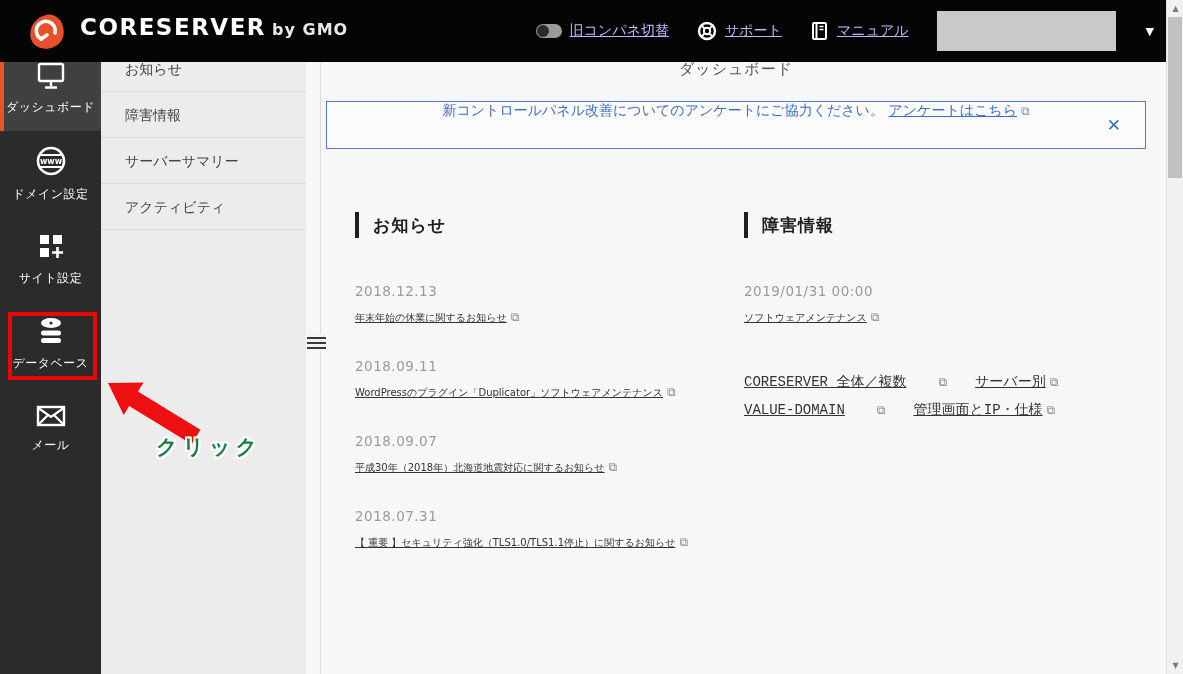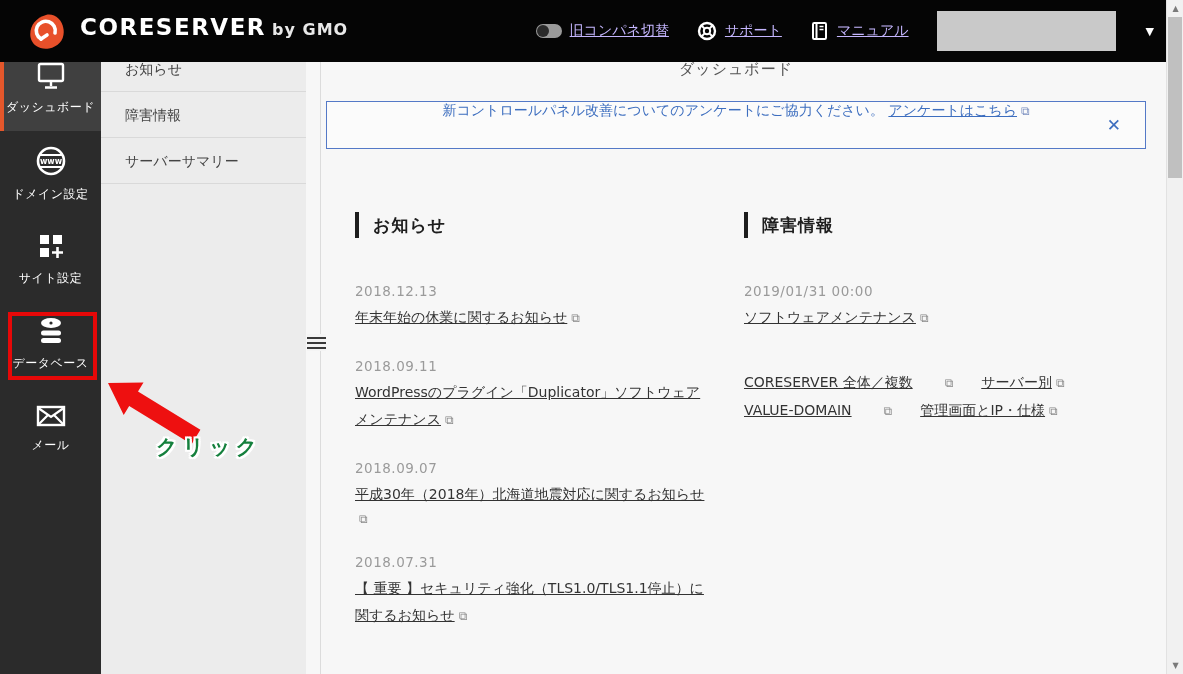--- a/index.html
+++ b/index.html
@@ -49,24 +49,24 @@
 
   .columns { display:flex; margin-top:63px; margin-left:49px; }
   .col-news { width:352px; }
   .col-inc  { width:330px; margin-left:37px; }
 
   .section-head { display:flex; align-items:center; font-size:17px; font-weight:bold; color:#1e1e1e; border-left:4px solid #1e1e1e; padding-left:14px; height:26px; letter-spacing:1px; }
 
   .feed { margin-top:45px; }
   .feed-item { margin-bottom:27px; }
   .feed-date { font-size:13.5px; color:#9a9a9a; margin-bottom:5px; letter-spacing:0.5px; }
-  .feed-link { font-size:14px; color:#333; text-decoration:underline; line-height:27px; cursor:pointer; }
+  .feed-link { font-size:10px; color:#333; text-decoration:underline; line-height:27px; cursor:pointer; }
   .ext { font-size:12px; color:#888; margin-left:4px; text-decoration:none; display:inline-block; }
 
-  .inc-links { margin-top:38px; font-size:14px; line-height:27px; }
+  .inc-links { margin-top:38px; font-size:14px; line-height:27px;font-family:Liberation Mono, monospace; }
   .inc-links a { color:#333; text-decoration:underline; margin-right:28px; cursor:pointer; white-space:nowrap; }
 
   
   .arrow-anno { position:absolute; left:106px; top:377px; z-index:21; pointer-events:none; }
   .click-label { position:absolute; left:156px; top:433px; z-index:21; font-size:21px; font-weight:bold; color:#15803d; letter-spacing:5px;
     text-shadow:-2px -2px 0 #fff,2px -2px 0 #fff,-2px 2px 0 #fff,2px 2px 0 #fff,0 -2px 0 #fff,0 2px 0 #fff,-2px 0 0 #fff,2px 0 0 #fff; }
 
   
   .scrollbar { position:absolute; right:0; top:0; bottom:0; width:17px; background:#f1f1f1; z-index:7; border-left:1px solid #e2e2e2; }
   .sb-arrow { position:absolute; left:0; width:17px; height:17px; display:flex; align-items:center; justify-content:center; font-size:8px; color:#7a7a7a; cursor:pointer; }
@@ -155,20 +155,21 @@
     <span class="side-label">メール</span>
   </div>
 </div>
 
 <div class="highlight-box"></div>
 
 <div class="submenu">
   <div class="submenu-row">お知らせ</div>
   <div class="submenu-row">障害情報</div>
   <div class="submenu-row">サーバーサマリー</div>
+  <div class="submenu-row">アクティビティ</div>
 </div>
 
 <div class="main">
   <div class="main-divider"></div>
   <div class="collapse-handle">
     <span></span>
       <span></span>
       <span></span>
   </div>
 

